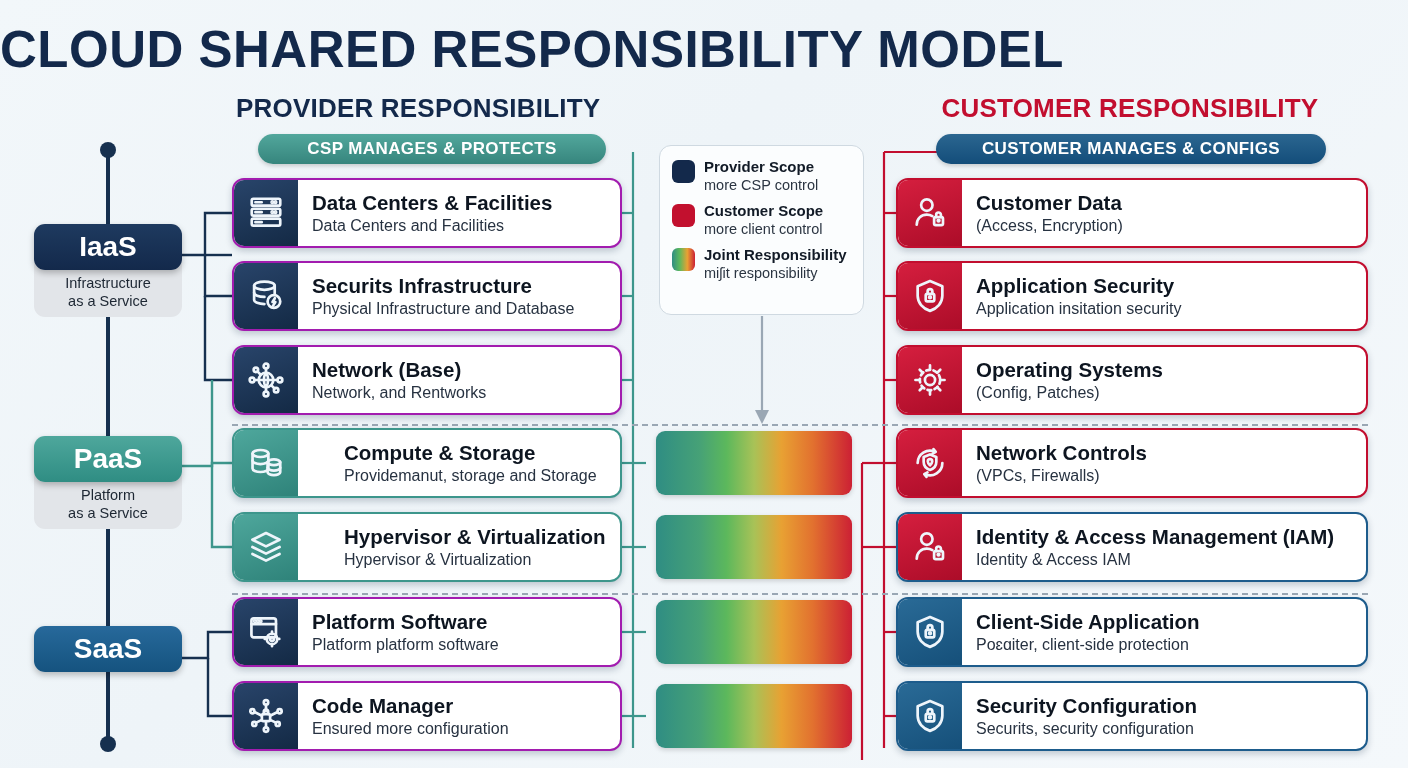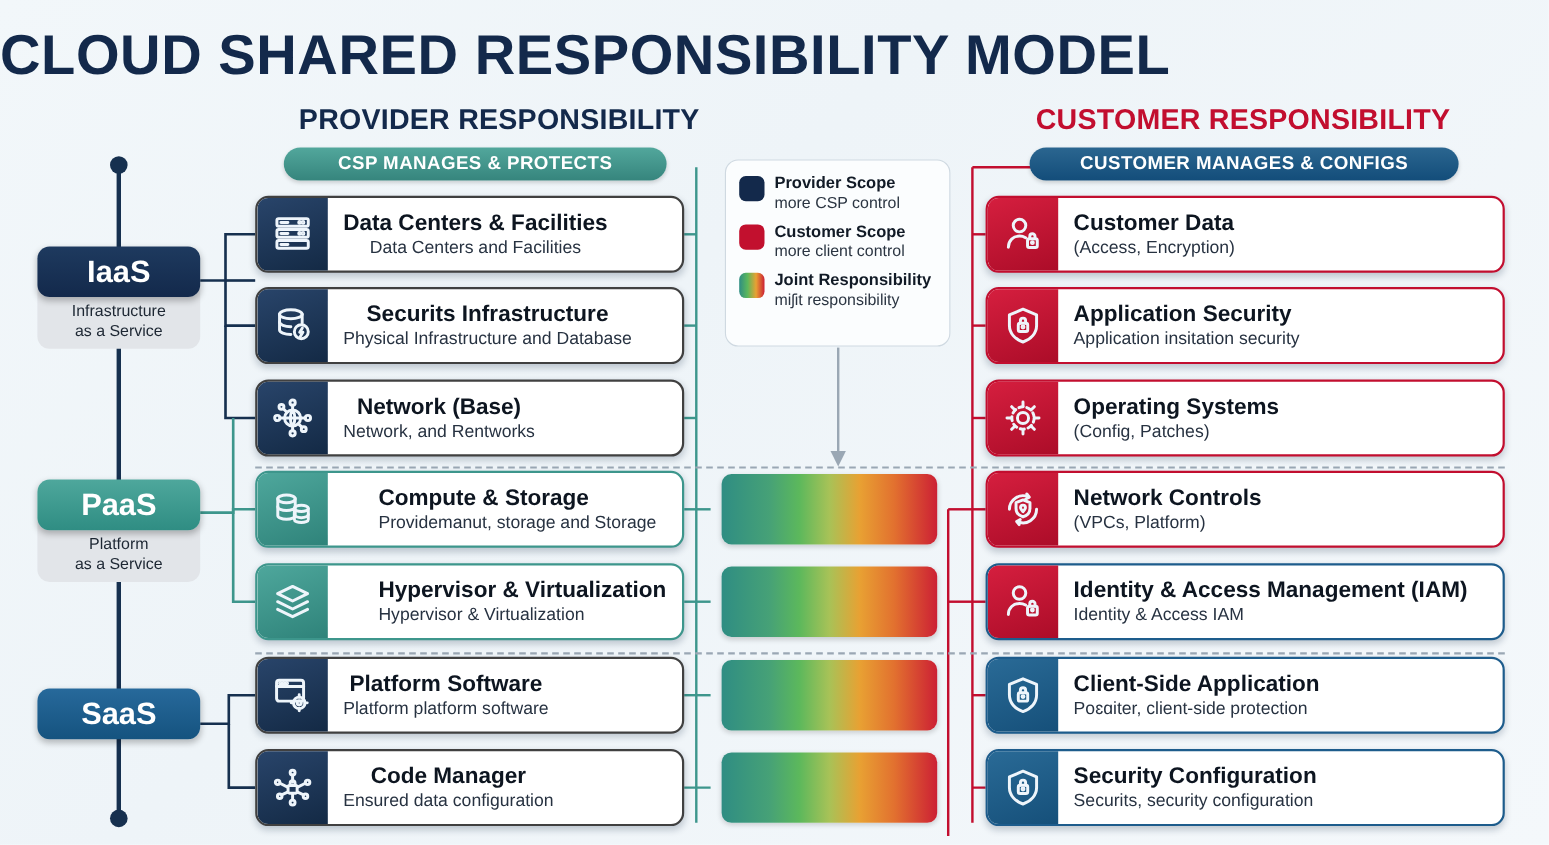--- a/index.html
+++ b/index.html
@@ -11,21 +11,21 @@
   }
   .stage{ position:absolute; inset:0; }
 
   
   #title{
     position:absolute; top:20px; left:0; width:1264px; text-align:left;
     font-size:51px; font-weight:bold; letter-spacing:.5px; color:#13294b;
     font-family:"Liberation Sans", sans-serif;
   }
   #providerHead{
-    position:absolute; top:93px; left:236px; width:400px; text-align:right;
+    position:absolute; top:93px; left:236px; width:400px; text-align:left;
     font-size:26px; font-weight:bold; color:#13294b; letter-spacing:.2px;
   }
   #customerHead{
     position:absolute; top:93px; left:900px; width:460px; text-align:center;
     font-size:26px; font-weight:bold; color:#c20e2f; letter-spacing:.2px;
   }
 
   
   .banner{
     position:absolute; height:30px; border-radius:15px; color:#fff;
@@ -75,21 +75,21 @@
     width:64px; height:70px; flex:none; display:flex; align-items:center; justify-content:center;
     border-radius:12px 0 0 12px;
   }
   .card .txt{ padding-left:14px; padding-right:8px; }
   .card .t1{ font-size:20.5px; font-weight:bold; color:#0d1520; line-height:24px; }
   .card .t2{ font-size:16px; color:#273241; line-height:20px; margin-top:1px; }
 
   .pcard{ left:232px; width:390px; }
   .ccard{ left:896px; width:472px; }
 
-  .b-navy{ border:2px solid #404040;text-align:center; }
+  .b-navy{ border:2px solid #a21caf; }
   .b-teal{ border:2px solid #3d968c;gap:32px; }
   .b-blue{ border:2px solid #1d5c8c; }
   .b-red { border:2px solid #c20e2f; }
   .i-navy{ background:linear-gradient(160deg,#29456b,#132944); }
   .i-teal{ background:linear-gradient(160deg,#4fa89d,#2e8279); }
   .i-blue{ background:linear-gradient(160deg,#2a6b97,#154f79); }
   .i-red { background:linear-gradient(160deg,#d61f3f,#ab0c28); }
   .ico svg{ width:38px; height:38px; stroke:#eef5fb; fill:none; stroke-width:1.7;
             stroke-linecap:round; stroke-linejoin:round; }
 
@@ -312,21 +312,21 @@
           <circle cx="12" cy="20.6" r="1.4"></circle>
           <circle cx="3.4" cy="9" r="1.3"></circle>
           <circle cx="20.6" cy="9" r="1.3"></circle>
           <circle cx="4.6" cy="17" r="1.3"></circle>
           <circle cx="19.4" cy="17" r="1.3"></circle>
           <path d="M12 4.8v4.2M12 15.4v3.8M4.7 9.5l4.4 2.2M19.3 9.5l-4.4 2.2M5.7 16.2l3.4-1.6M18.3 16.2l-3.4-1.6"></path>
         </svg>
     </div>
     <div class="txt">
       <div class="t1">Code Manager</div>
-      <div class="t2">Ensured data configuration</div>
+      <div class="t2">Ensured more configuration</div>
     </div>
   </div>
 
   <div class="gbar" style="top:431px"></div>
   <div class="gbar" style="top:515px"></div>
   <div class="gbar" style="top:600px"></div>
   <div class="gbar" style="top:684px"></div>
 
   <div id="legend">
     <div class="lgrow">
@@ -402,21 +402,21 @@
       <svg viewBox="0 0 24 24">
           <path d="M12 6.6 8 8.2v3.2c0 2.3 1.6 4.2 4 5 2.4-.8 4-2.7 4-5V8.2L12 6.6Z"></path>
           <path d="M12 9.6a1.4 1.4 0 0 1 1.4 1.4c0 .9-1.4 2.4-1.4 2.4s-1.4-1.5-1.4-2.4A1.4 1.4 0 0 1 12 9.6Z"></path>
           <path d="M4.2 12a7.8 7.8 0 0 1 11-7.1"></path>
           <path d="M19.8 12a7.8 7.8 0 0 1-11 7.1"></path>
           <path d="M14.2 3.2l1.4 1.8-2 1.1M9.8 20.8l-1.4-1.8 2-1.1"></path>
         </svg>
     </div>
     <div class="txt">
       <div class="t1">Network Controls</div>
-      <div class="t2">(VPCs, Platform)</div>
+      <div class="t2">(VPCs, Firewalls)</div>
     </div>
   </div>
 
   <div class="card ccard b-blue" style="top:512px">
     <div class="ico i-red">
       <svg viewBox="0 0 24 24">
           <circle cx="10" cy="7" r="3.6"></circle>
           <path d="M3.6 19.4c0-3.8 2.9-6.4 6.4-6.4 1.3 0 2.5.35 3.5.95"></path>
           <rect x="14.6" y="14.6" width="5.6" height="5" rx="1"></rect>
           <path d="M15.9 14.6v-1.4a1.5 1.5 0 0 1 3 0v1.4"></path>

